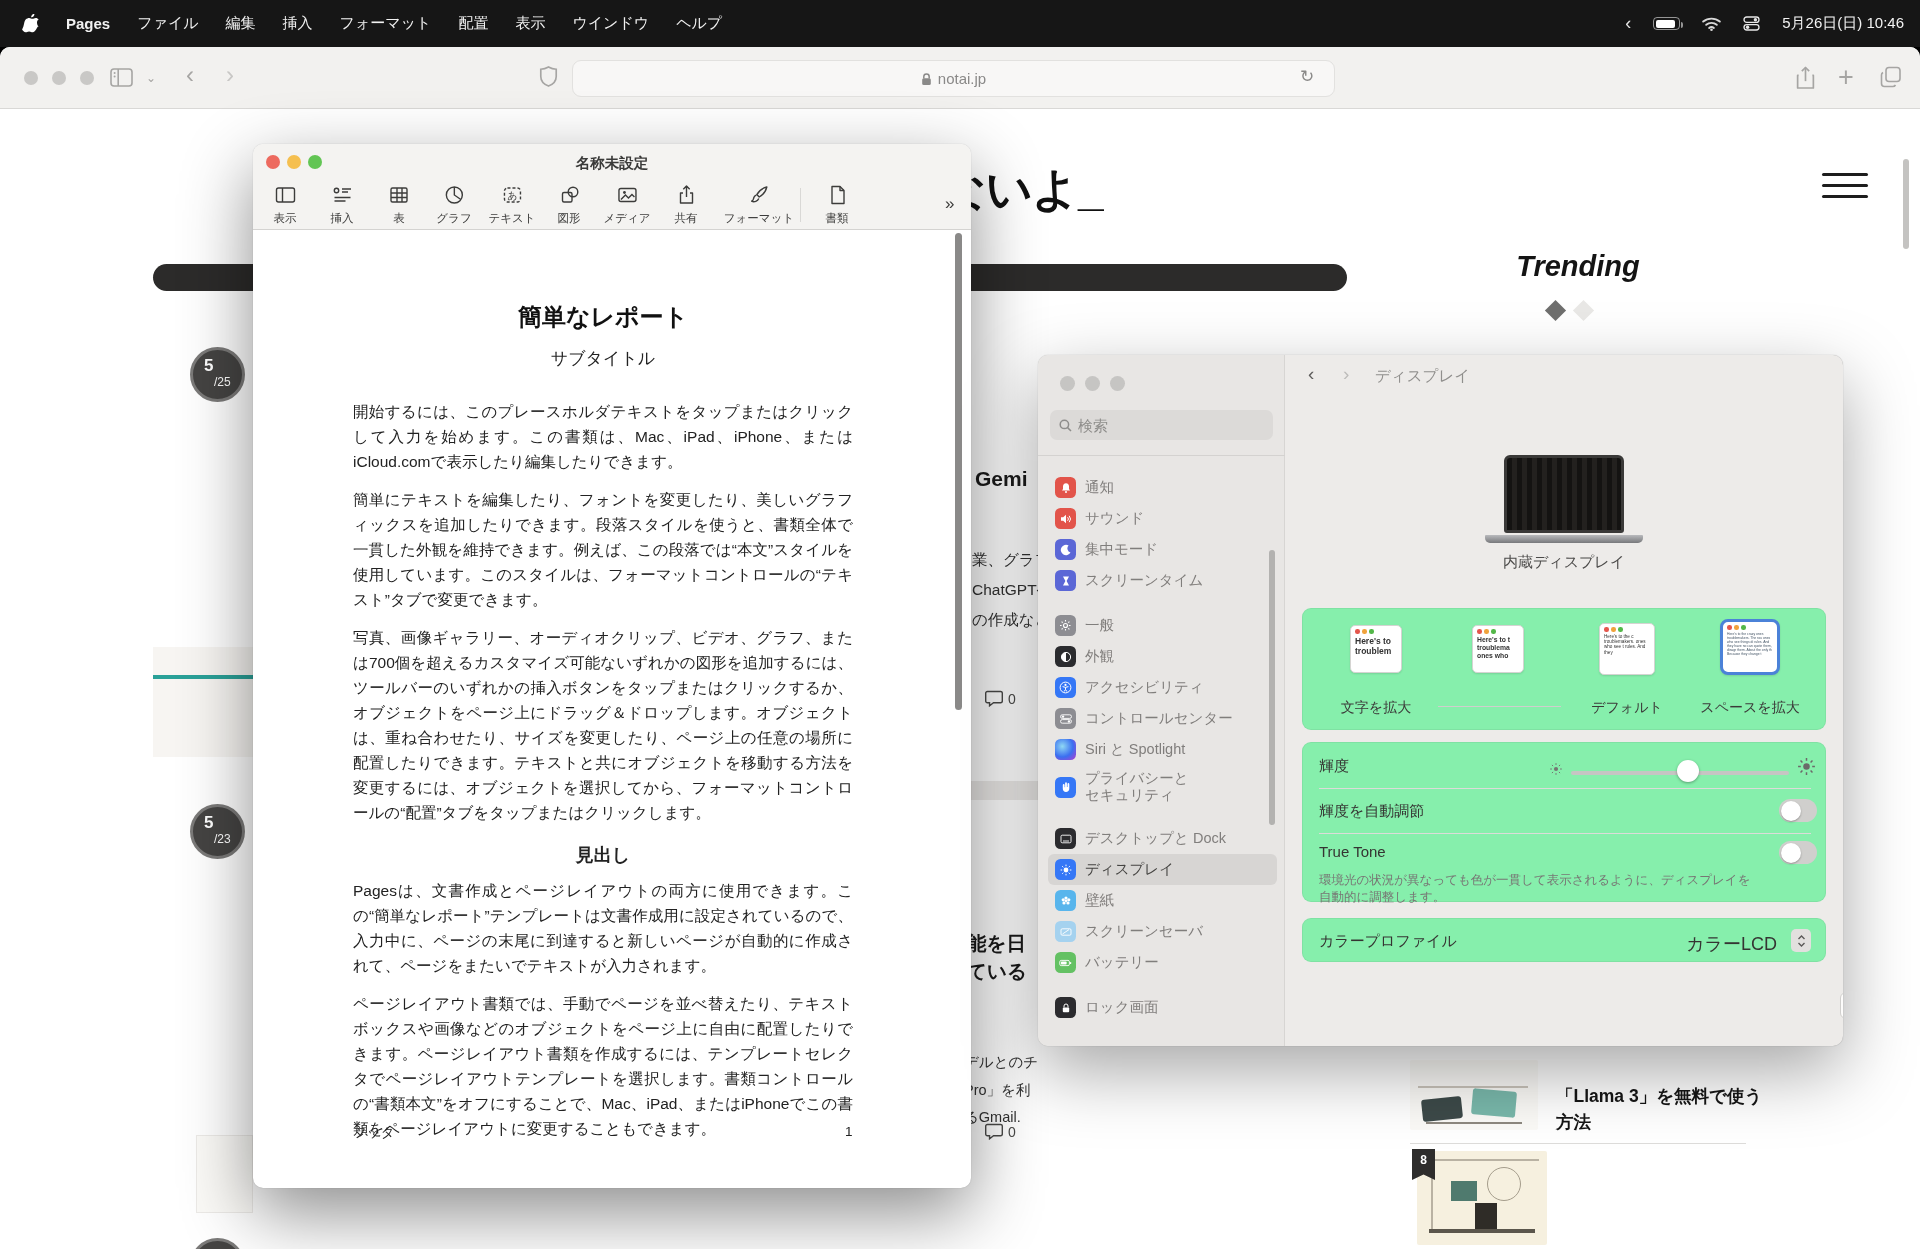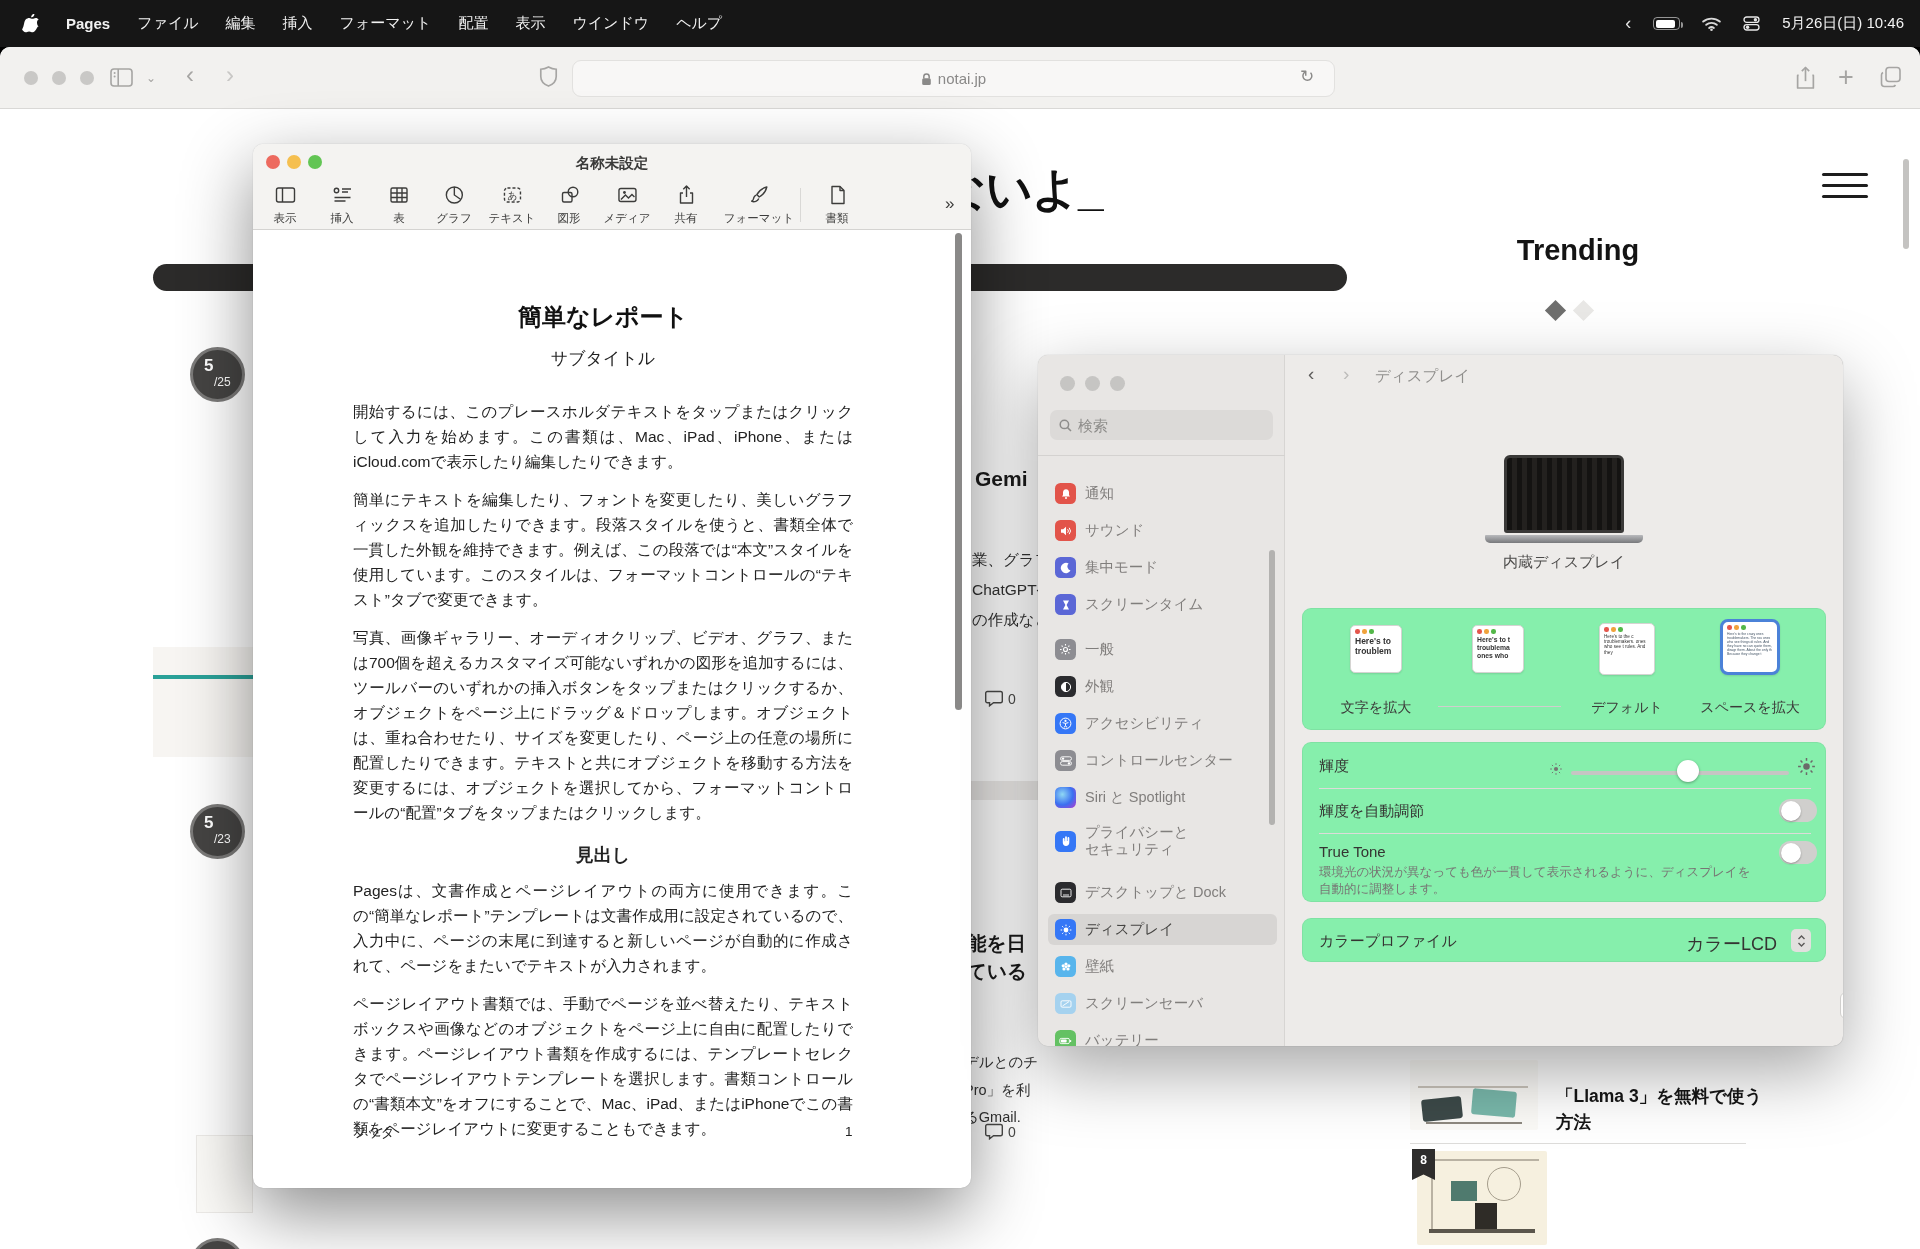--- a/index.html
+++ b/index.html
@@ -67,21 +67,21 @@
   
   .setwin { position:absolute; left:1038px; top:355px; width:805px; height:691px; border-radius:10px; box-shadow:0 25px 70px rgba(0,0,0,.35), 0 0 1px rgba(0,0,0,.35); background:#edebe9; z-index:30; overflow:hidden; }
   .sw-side { position:absolute; left:0; top:0; width:247px; height:691px; background:#e8e6e4; border-right:1px solid #d7d5d3; }
   .sw-lights { position:absolute; left:22px; top:21px; display:flex; gap:10px; }
   .sw-lights i { width:15px; height:15px; border-radius:50%; background:#c6c5c3; }
   .sw-search { position:absolute; left:12px; top:55px; width:223px; height:30px; background:#dcdad8; border-radius:7px; display:flex; align-items:center; gap:6px; padding:0 9px; }
   .sw-search input { border:none; outline:none; background:transparent; font-size:15px; color:#5a5958; width:170px; font-family:inherit; }
   .sw-search input::placeholder { color:#8e8d8b; }
   .sw-sep { position:absolute; left:0; top:100px; width:247px; height:1px; background:#d4d2d0; }
   .sw-list { position:absolute; left:10px; top:117px; width:229px; }
-  .sw-row { display:flex; align-items:center; gap:9px; height:31px; padding-left:7px; border-radius:6px; color:#807e7c; font-size:14.5px; white-space:nowrap;margin-top:6px; }
+  .sw-row { display:flex; align-items:center; gap:9px; height:31px; padding-left:7px; border-radius:6px; color:#807e7c; font-size:14.5px; white-space:nowrap; }
   .sw-row.two { height:44px; }
   .sw-row.two .lbl { white-space:pre-line; line-height:17px; }
   .sw-row.sel { background:#d7d5d3; color:#454442; }
   .sw-row.gap { margin-top:14px; }
   .tile { width:21px; height:21px; border-radius:5.5px; flex:0 0 auto; display:flex; align-items:center; justify-content:center; color:#fff; font-size:13px; }
   .sw-sidescroll { position:absolute; left:231px; top:195px; width:6px; height:275px; background:#b3b2b0; border-radius:3px; }
 
   .sw-main { position:absolute; left:247px; top:0; width:558px; height:691px; }
   .sw-back { position:absolute; left:23px; top:8px; font-size:19px; color:#5c5b5a; }
   .sw-fwd { position:absolute; left:58px; top:8px; font-size:19px; color:#bdbcba; }
@@ -100,21 +100,21 @@
   .opt-line { position:absolute; left:135px; top:97px; width:123px; height:1px; background:#cfcecd; }
   .opt-sel { border:3px solid #4b82d8 !important; border-radius:8px !important; }
 
   .card2 { top:387px; height:160px; }
   .rowlbl { position:absolute; left:16px; font-size:15px; color:#353432; }
   .c2div { position:absolute; left:16px; width:492px; height:1px; background:#dcdbd9; }
   .slider-track { position:absolute; left:268px; top:28px; width:218px; height:4px; background:#c6c5c3; border-radius:2px; }
   .slider-knob { position:absolute; left:374px; top:17px; width:22px; height:22px; background:#fff; border-radius:50%; box-shadow:0 1px 3px rgba(0,0,0,.35); }
   .toggle { position:absolute; left:476px; width:38px; height:23px; background:#d0cfcd; border-radius:12px; }
   .toggle i { position:absolute; left:1.5px; top:1.5px; width:20px; height:20px; background:#fff; border-radius:50%; box-shadow:0 1px 2px rgba(0,0,0,.3); }
-  .tt-desc { position:absolute; left:16px; top:122px; width:432px; font-size:12.5px; line-height:17px; color:#777674;font-family:Liberation Mono, monospace; }
+  .tt-desc { position:absolute; left:16px; top:129px; width:432px; font-size:12.5px; line-height:17px; color:#777674; }
 
   .card3 { top:563px; height:44px; }
   .pf-value { position:absolute; right:48px; top:13px; font-size:18px; color:#353432; }
   .stepper { position:absolute; right:14px; top:10px; width:20px; height:23px; background:#e2e0de; border-radius:5px; display:flex; flex-direction:column; align-items:center; justify-content:center; color:#5a5958; }
   .btn { position:absolute; top:637px; height:27px; background:#fdfcfb; border:1px solid #d0cfcd; border-radius:6px; font-size:13.5px; color:#393837; text-align:center; line-height:25px; }
 </style>
 </head>
 <body>
 
 <div class="screen">
@@ -258,21 +258,21 @@
       <div class="fragment" style="left:964px;top:943px;font-size:14.5px;">デルとのチ</div>
       <div class="fragment" style="left:964px;top:971px;font-size:14.5px;">Pro」を利</div>
       <div class="fragment" style="left:964px;top:998px;font-size:14.5px;">るGmail.</div>
       <div class="abs bubble" style="left:985px;top:1013px;">
         <svg width="18" height="17" viewBox="0 0 19 18">
             <path d="M2.5 1.5h14a1.8 1.8 0 0 1 1.8 1.8v8.4a1.8 1.8 0 0 1-1.8 1.8H9l-4.2 3.2v-3.2H2.5A1.8 1.8 0 0 1 .7 11.7V3.3a1.8 1.8 0 0 1 1.8-1.8z" stroke="#4a4a48" stroke-width="1.5" fill="none"></path>
           </svg>
         <span>0</span>
       </div>
 
-      <div class="tr-title" style="top:124px;">Trending</div>
+      <div class="tr-title" style="top:140px;font-style:italic;">Trending</div>
       <span class="diamond" style="left:1548px;top:193px;background:#6f6f6e;"></span>
       <span class="diamond" style="left:1576px;top:193px;background:#e9e8e6;"></span>
 
       <div class="thumb" style="left:1410px;top:247px;width:128px;height:58px;background:#f3e8da;">
         <span class="abs" style="left:18px;top:12px;width:64px;height:34px;background:#9fcfc4;border-radius:16px;"></span>
         <span class="abs" style="left:88px;top:6px;width:26px;height:26px;background:#dd8a66;border-radius:50%;"></span>
       </div>
       <div class="ribbon gold" style="left:1412px;top:245px;">1</div>
       <div class="art-title" style="top:251px;">
         <div>2024年最新版！iPad歴8年</div>

